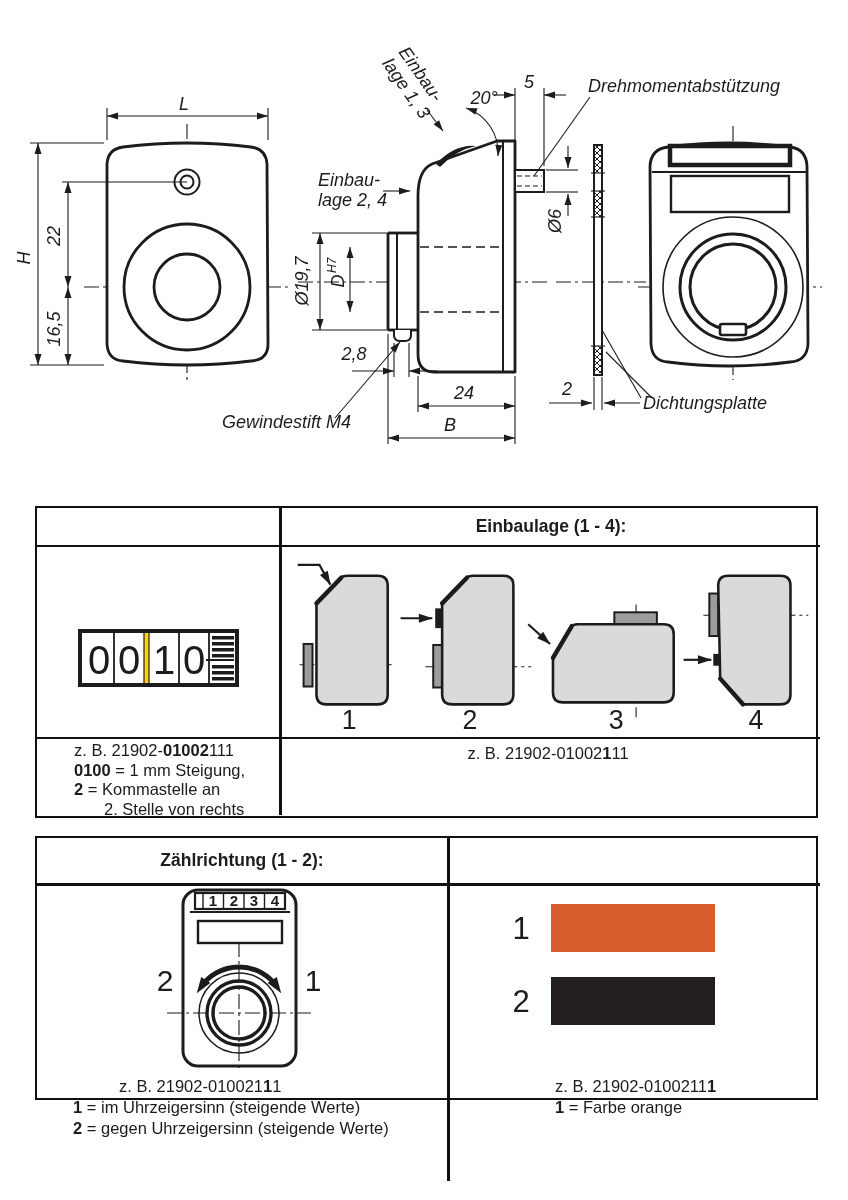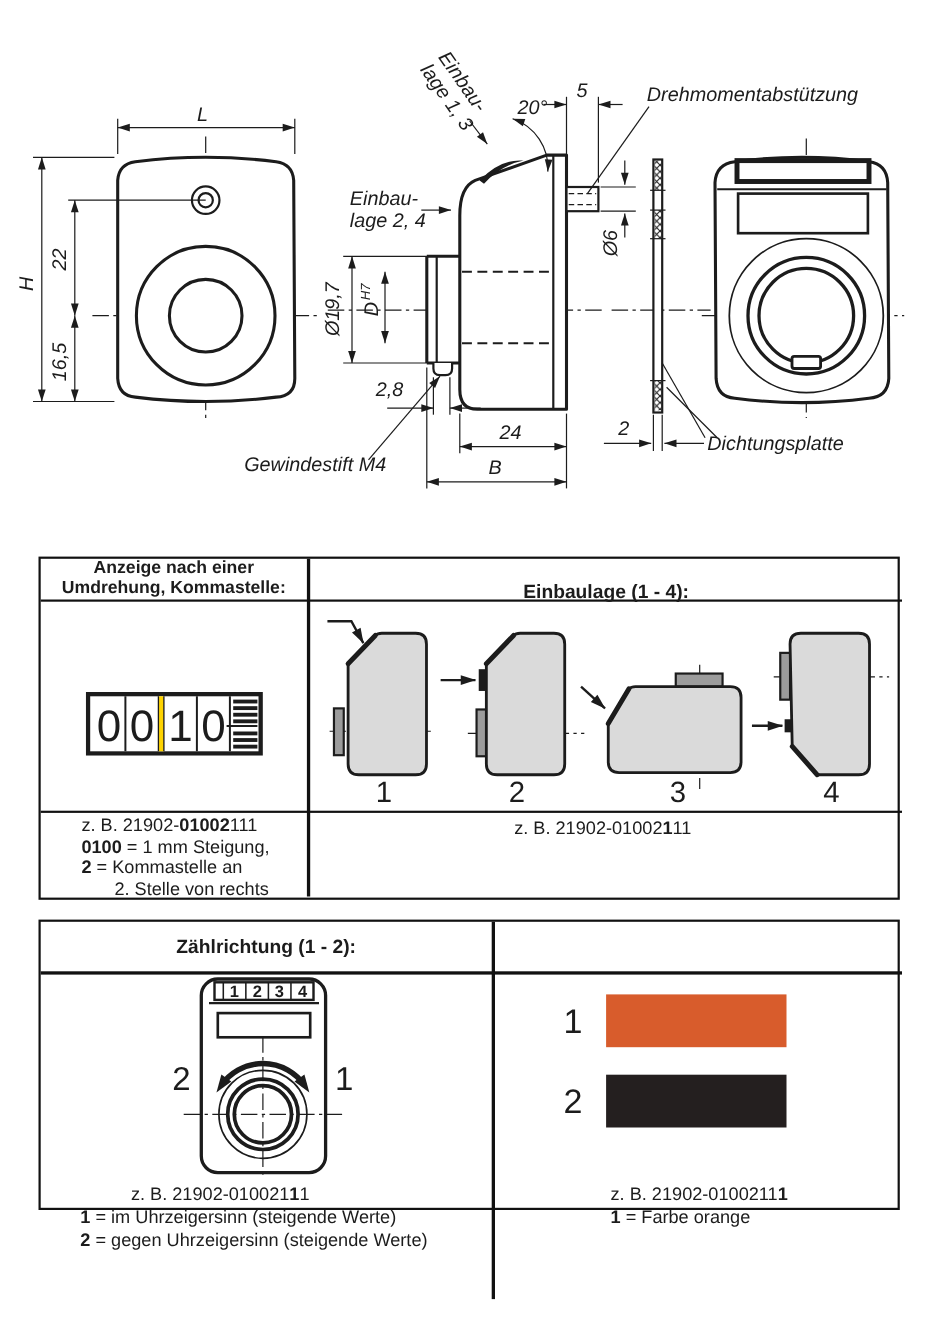--- a/index.html
+++ b/index.html
@@ -187,25 +187,21 @@
       <rect x="720" y="324" width="26" height="11" rx="2" fill="#fff" stroke="#1c1c1c" stroke-width="2.6"></rect>
     </g>
   </svg>
 
   
   <div class="tbl" style="left:35px;top:506px;width:783px;height:312px;">
     <div class="vdiv" style="left:242px;top:0;width:2.6px;height:307px;"></div>
     <div class="hdiv" style="left:0;top:36.5px;width:783px;height:2.6px;"></div>
     <div class="hdiv" style="left:0;top:228.5px;width:783px;height:2.6px;"></div>
 
-    <div class="hcell h16" style="left:0;top:0;width:242px;height:36px;">
-      <div>Anzeige nach einer</div>
-      <div>Umdrehung, Kommastelle:</div>
-    </div>
-    <div class="hcell h17" style="left:245px;top:12px;width:538px;height:36px;">
+    <div class="hcell h17" style="left:245px;top:0;width:538px;height:36px;">
       <div>Einbaulage (1 - 4):</div>
     </div>
 
     <svg style="position:absolute;left:41px;top:121px;" width="161" height="58" viewBox="0 0 161 58">
       <rect x="2" y="2" width="157" height="54" fill="#fff" stroke="#1c1c1c" stroke-width="4"></rect>
       <line x1="36" y1="4" x2="36" y2="54" stroke="#1c1c1c" stroke-width="1.8"></line>
       <rect x="66" y="4" width="5" height="50" fill="#FFD400"></rect>
       <line x1="66" y1="4" x2="66" y2="54" stroke="#1c1c1c" stroke-width="1.2"></line>
       <line x1="71" y1="4" x2="71" y2="54" stroke="#1c1c1c" stroke-width="1.2"></line>
       <line x1="101" y1="4" x2="101" y2="54" stroke="#1c1c1c" stroke-width="1.8"></line>

